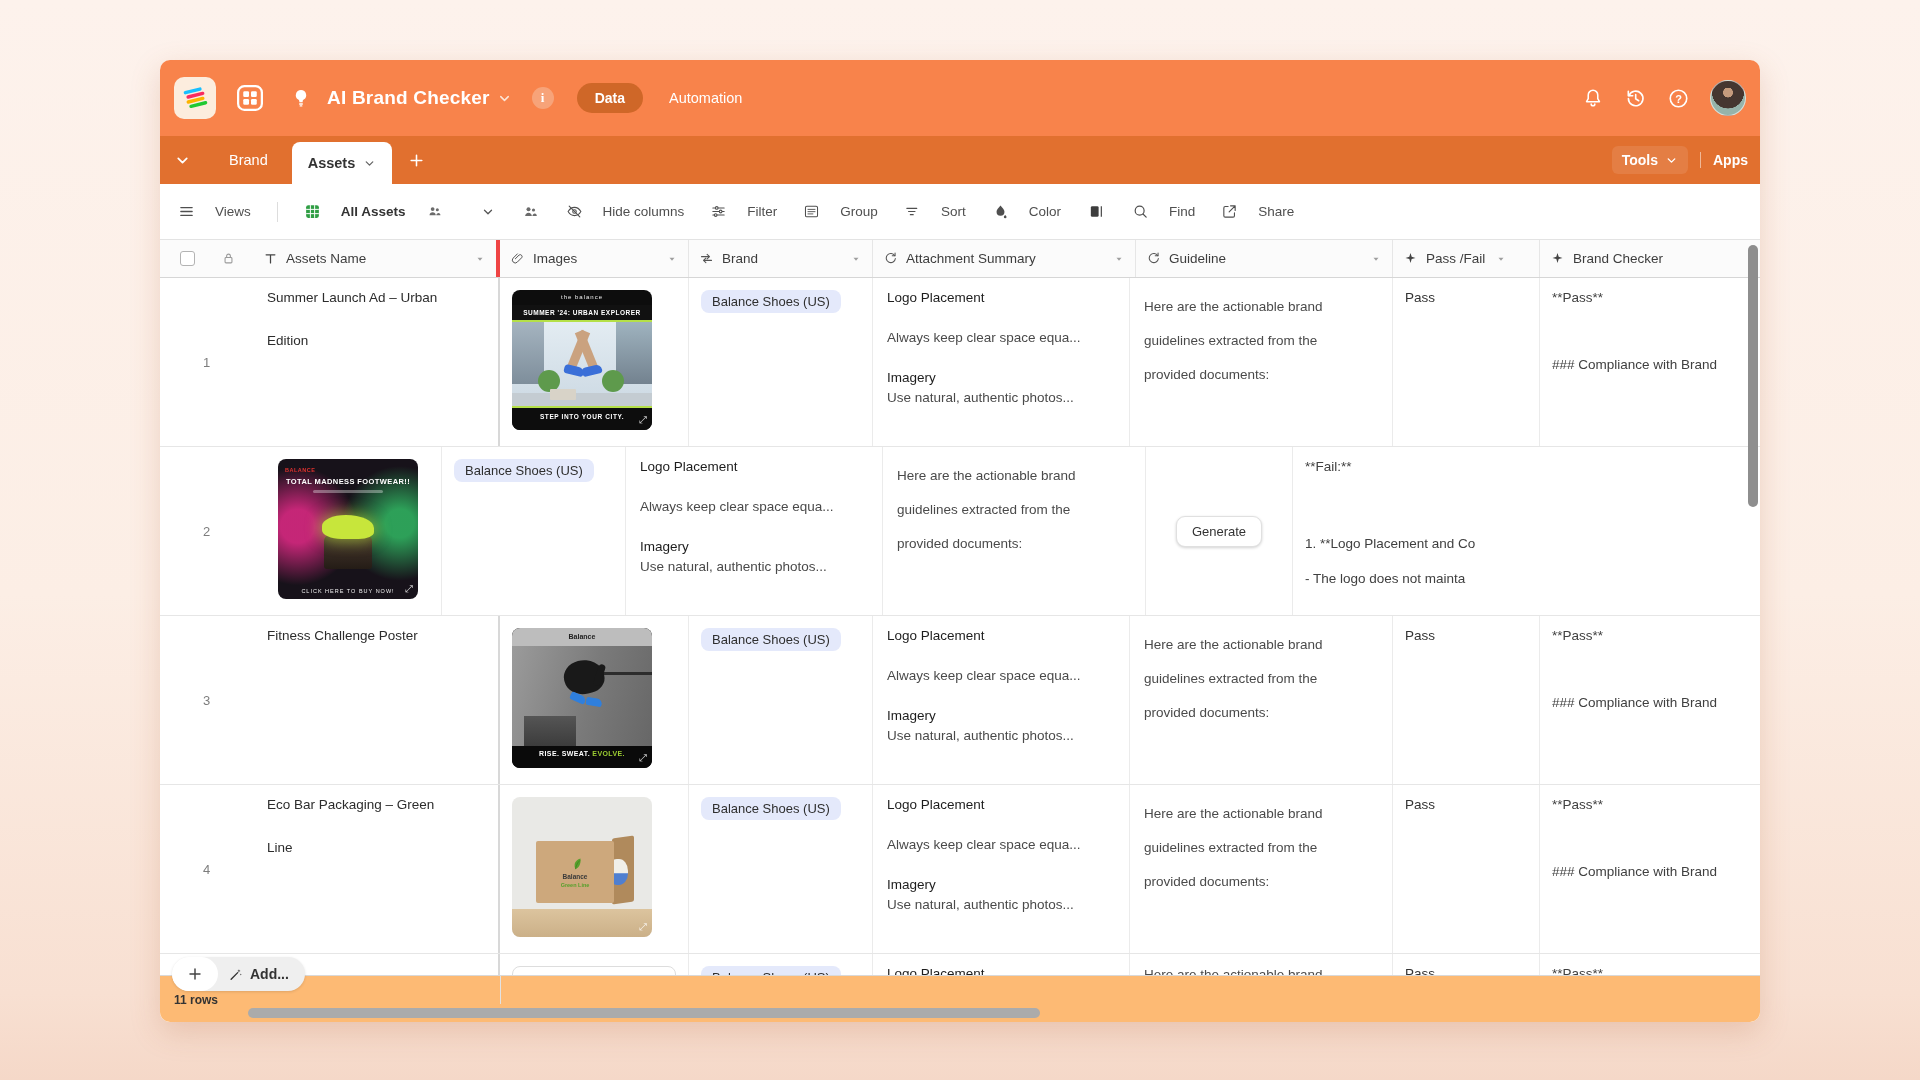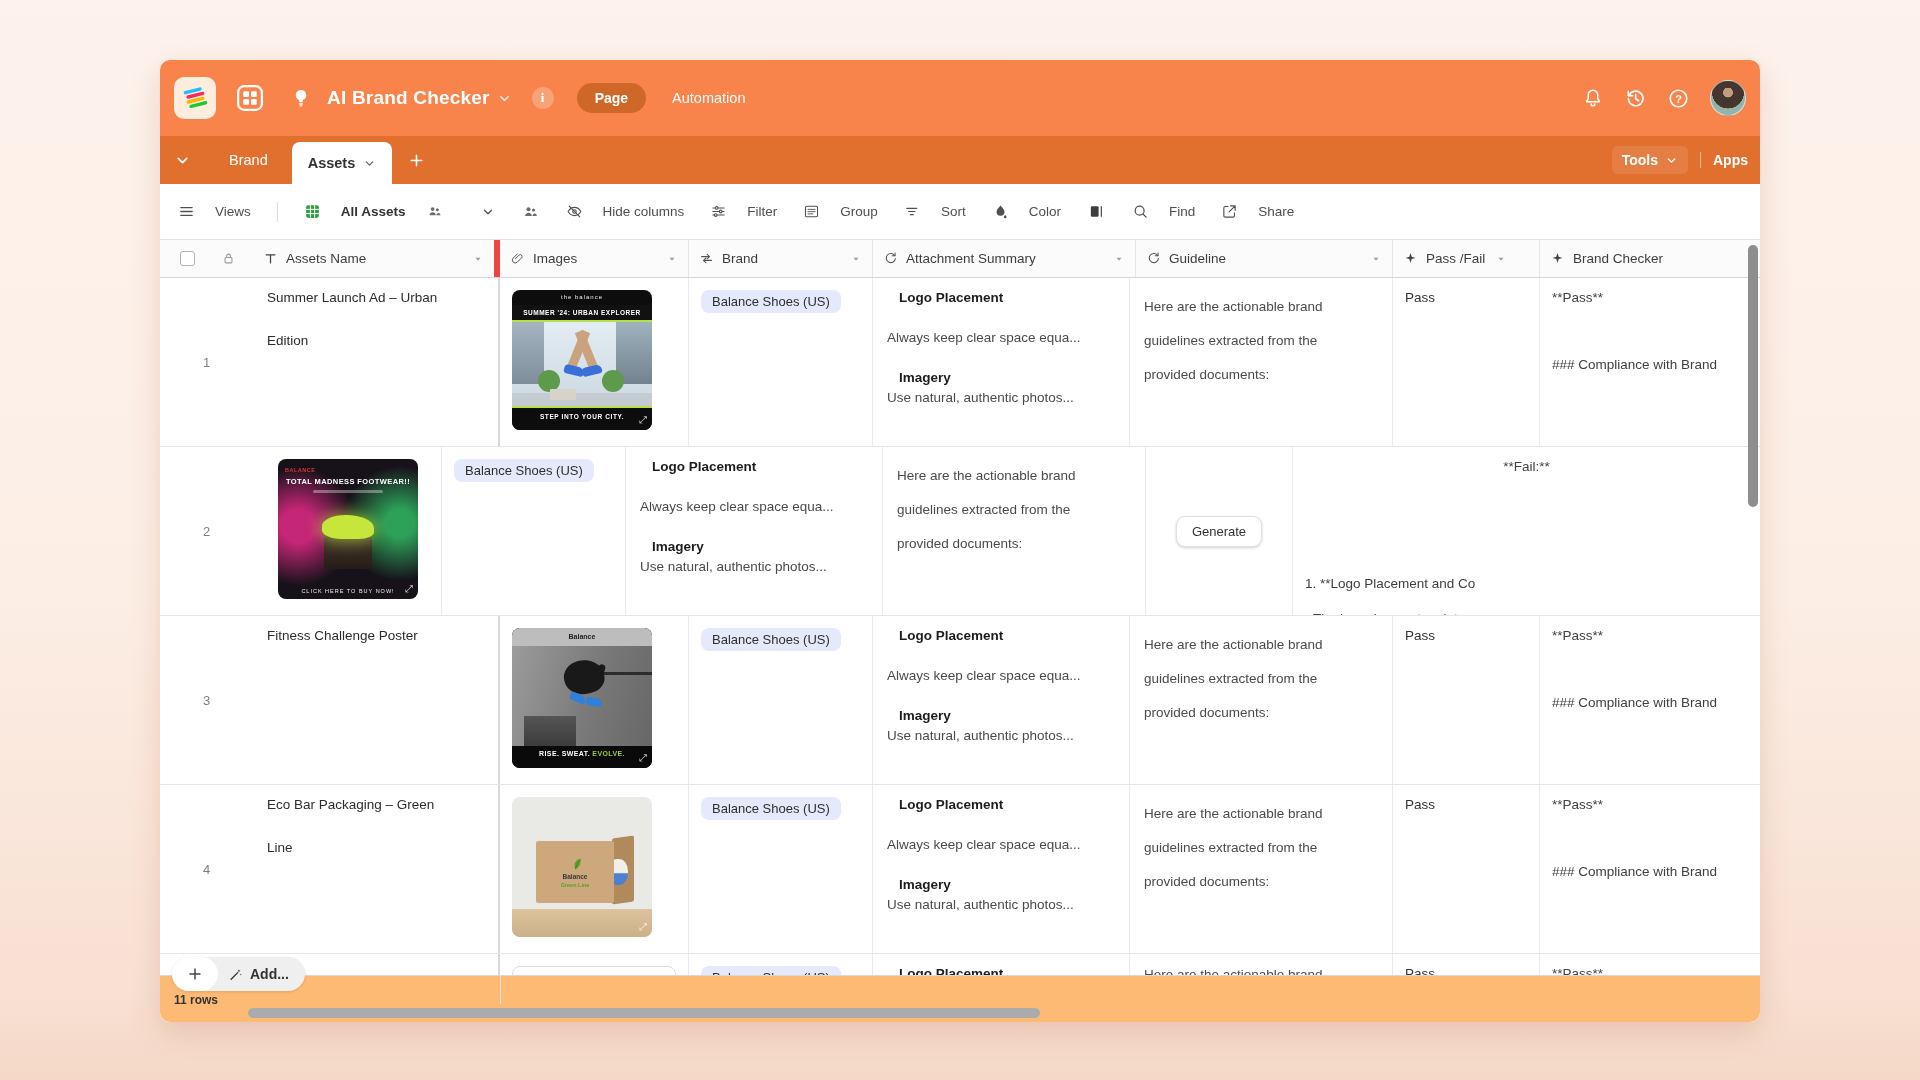--- a/index.html
+++ b/index.html
@@ -50,21 +50,21 @@
   .icx { flex:none; }
 
   
   .gridwrap { position:relative; flex:1; background:#fdfdfd; overflow:hidden; display:flex; flex-direction:column; }
   .colhead { height:38px; display:flex; background:#fbfbfb; border-bottom:1px solid #d6d6d6; flex:none;
              color:#3d3d3d; font-size:13.5px; font-weight:500; }
   .hc { display:flex; align-items:center; gap:8px; padding:0 10px; border-right:1px solid #e6e6e6; }
   .hc .caret { margin-left:auto; }
   .hc-gutter { width:93px; border-right:none; gap:0; padding-left:20px; }
   .hc-gutter .lock { margin-left:26px; }
-  .hc-name { width:247px; border-right:6px solid #ef4444; }
+  .hc-name { width:247px; border-right:4px solid #ef4444; }
   .hc-images { width:189px; } .hc-brand { width:184px; } .hc-guide { width:257px; }
   .hc-att { width:263px; } .hc-pass { width:147px; } .hc-pass .caret { margin-left:2px; }
   .hc-checker { flex:1; border-right:none; }
   .checkbox { width:15px; height:15px; border:1.5px solid #b3b3b3; border-radius:3px; background:#fff; }
 
   .rows { flex:1; display:flex; flex-direction:column; }
   .row { height:169px; display:flex; border-bottom:1px solid #e6e6e6; background:#fff; flex:none; }
   .row.partial { height:22px; overflow:hidden; border-bottom:1px solid #d9d9d9; }
   .cell { border-right:1px solid #ebebeb; overflow:hidden; }
   .c-gutter { width:93px; border-right:none; display:flex; align-items:center; justify-content:center;
@@ -73,26 +73,26 @@
   .c-name .nl { margin-bottom:28px; white-space:nowrap; }
   .c-img { width:189px; padding:12px; }
   .c-brand { width:184px; padding:12px; }
   .c-guide { width:257px; padding:12px 14px; font-size:13.5px; color:#4a4a4a; }
   .c-att { width:263px; padding:12px 14px; font-size:13.5px; color:#4a4a4a; }
   .c-pass { width:147px; padding:12px; font-size:13.5px; color:#333; }
   .c-pass.center { display:flex; align-items:center; justify-content:center; padding:0; }
   .c-checker { flex:1; border-right:none; padding:12px 12px; font-size:13.5px; color:#404040; }
   .c-checker div { white-space:nowrap; }
   .gl { margin-bottom:25px; white-space:nowrap; }
-  .gl.b { font-weight:bold; color:#1d1d1d;margin-left:12px; }
+  .gl.b { font-weight:normal; color:#1d1d1d; }
   .gl.tight { margin-bottom:5px; }
   .gl:last-child { margin-bottom:0; }
   .sm { line-height:34px; white-space:nowrap; }
   .ck-gap1 { margin-bottom:52px; }
-  .ck-gap2 { margin-bottom:102px;text-align:center; }
+  .ck-gap2 { margin-bottom:62px; }
   .ck-gap3 { margin-bottom:20px; }
   .pill { display:inline-block; background:#e4e9fb; color:#2f2f2f; font-size:13px;
           padding:4px 11px; border-radius:8px; white-space:nowrap; }
   .gen-btn { background:#fff; border:1px solid #e0e0e0; border-radius:9px; padding:7px 15px;
              font-size:13px; color:#333; box-shadow:0 1px 3px rgba(0,0,0,.18); font-family:inherit; }
 
   
   .thumb { position:relative; width:140px; height:140px; border-radius:8px; overflow:hidden; }
   .exp { position:absolute; right:5px; bottom:4px; color:#fff; font-size:10px; opacity:.9; }
   
@@ -195,21 +195,21 @@
       <svg class="bulb" width="20" height="22" viewBox="0 0 24 24">
         <path d="M12 2.5a6.2 6.2 0 0 0-3.4 11.4c.8.5 1.4 1.3 1.4 2.2v1h4v-1c0-.9.6-1.7 1.4-2.2A6.2 6.2 0 0 0 12 2.5z" fill="#fff"></path>
         <rect x="9.6" y="18.4" width="4.8" height="1.7" rx=".85" fill="#fff"></rect>
         <rect x="10.3" y="20.8" width="3.4" height="1.5" rx=".75" fill="#fff"></rect>
       </svg>
       <div class="base-title">AI Brand Checker</div>
       <svg class="title-chev" width="15" height="15" viewBox="0 0 24 24">
         <path d="M6 9l6 6 6-6" fill="none" stroke="#fde5d6" stroke-width="2.4" stroke-linecap="round" stroke-linejoin="round"></path>
       </svg>
       <div class="info-dot">i</div>
-      <div class="data-pill">Page</div>
+      <div class="data-pill">Data</div>
       <div class="automation">Automation</div>
 
       <div class="top-right">
         <svg width="22" height="22" viewBox="0 0 24 24">
           <path d="M12 3.5a5.2 5.2 0 0 0-5.2 5.2v4.1L5 16h14l-1.8-3.2V8.7A5.2 5.2 0 0 0 12 3.5z" fill="none" stroke="#fff" stroke-width="1.7" stroke-linejoin="round"></path>
           <path d="M10 18.5a2 2 0 0 0 4 0" fill="none" stroke="#fff" stroke-width="1.7" stroke-linecap="round"></path>
         </svg>
         <svg width="23" height="23" viewBox="0 0 24 24">
           <path d="M4.5 4.5v4.6h4.6" fill="none" stroke="#fff" stroke-width="1.7" stroke-linecap="round" stroke-linejoin="round"></path>
           <path d="M5.2 9A7.6 7.6 0 1 1 4.6 12" fill="none" stroke="#fff" stroke-width="1.7" stroke-linecap="round"></path>

